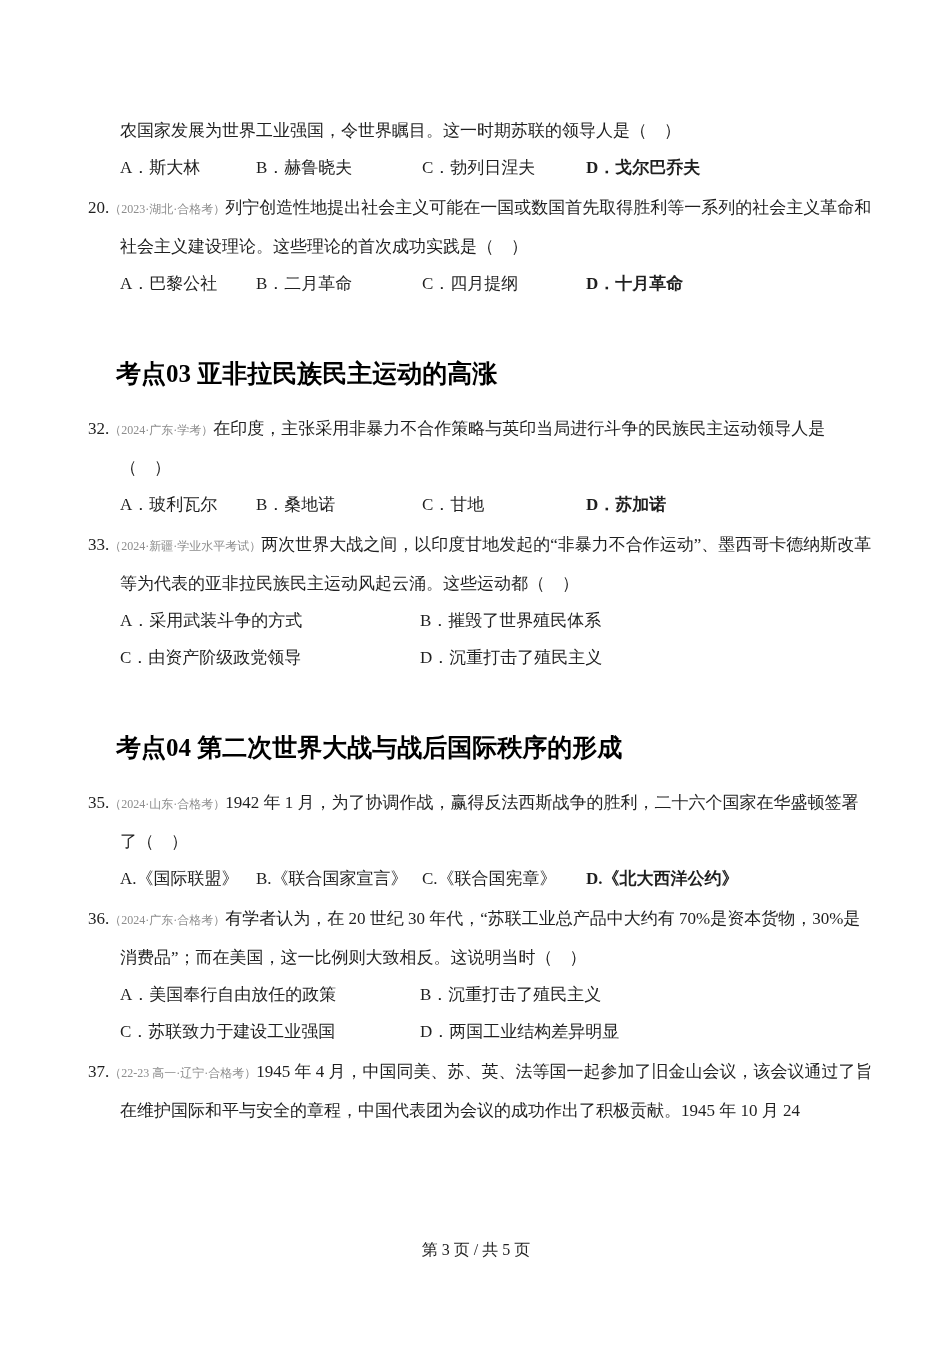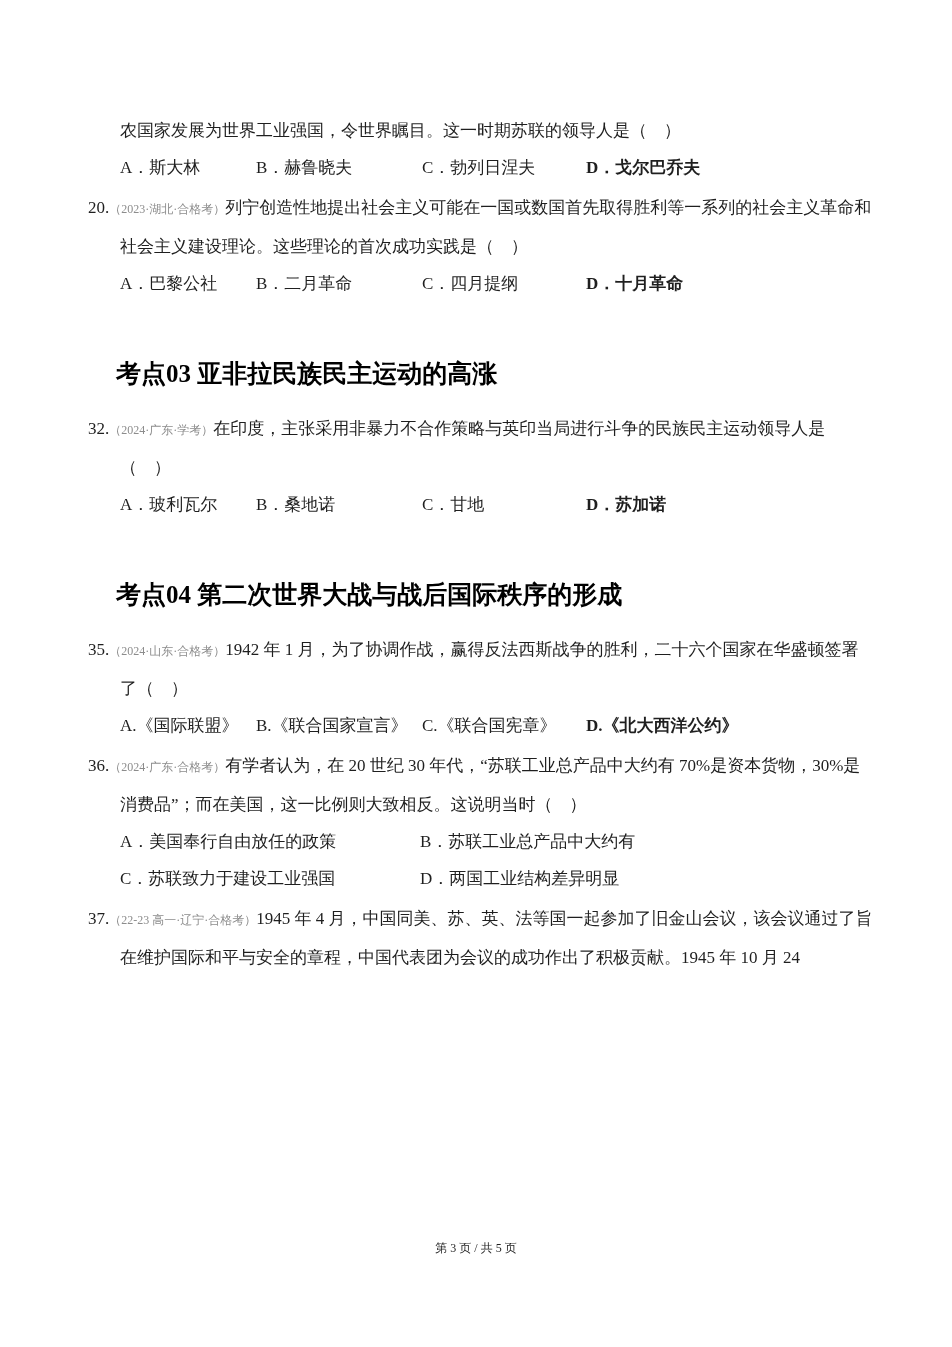--- a/index.html
+++ b/index.html
@@ -52,21 +52,21 @@
     font-size: 25px;
     color: #000000;
     margin: 52px 0 16px 28px;
     line-height: 40px;
   }
   .footer {
     position: absolute;
     top: 1240px;
     left: 0; right: 0;
     text-align: center;
-    font-size: 12px;
+    font-size: 16px;
     color: #1f1f1f;
   }
 </style>
 </head>
 <body>
 
 <div class="page">
   <div class="doc">
 
     <div class="question">
@@ -94,39 +94,48 @@
     <div class="question">
       <p class="stem"><span class="qnum">32.</span><span class="qsrc">（2024·广东·学考）</span><span>在印度，主张采用非暴力不合作策略与英印当局进行斗争的民族民主运动领导人是（　）</span></p>
       <div class="opts-row">
         <span class="o0">A．玻利瓦尔</span>
         <span class="o1">B．桑地诺</span>
         <span class="o2">C．甘地</span>
         <span class="o3">D．苏加诺</span>
       </div>
     </div>
 
+    <div class="question">
+      <p class="stem"><span class="qnum">33.</span><span class="qsrc">（2024·新疆·学业水平考试）</span><span>两次世界大战之间，以印度甘地发起的“非暴力不合作运动”、墨西哥卡德纳斯改革等为代表的亚非拉民族民主运动风起云涌。这些运动都（　）</span></p>
+      <div class="opts-grid">
+        <span>A．采用武装斗争的方式</span>
+        <span>B．摧毁了世界殖民体系</span>
+        <span>C．由资产阶级政党领导</span>
+        <span>D．沉重打击了殖民主义</span>
+      </div>
+    </div>
 
     <h2 class="section-heading">考点04 第二次世界大战与战后国际秩序的形成</h2>
 
 
     <div class="question">
       <p class="stem"><span class="qnum">35.</span><span class="qsrc">（2024·山东·合格考）</span><span>1942 年 1 月，为了协调作战，赢得反法西斯战争的胜利，二十六个国家在华盛顿签署了（　）</span></p>
       <div class="opts-row">
         <span class="o0">A.《国际联盟》</span>
         <span class="o1">B.《联合国家宣言》</span>
         <span class="o2">C.《联合国宪章》</span>
         <span class="o3">D.《北大西洋公约》</span>
       </div>
     </div>
 
     <div class="question">
       <p class="stem"><span class="qnum">36.</span><span class="qsrc">（2024·广东·合格考）</span><span>有学者认为，在 20 世纪 30 年代，“苏联工业总产品中大约有 70%是资本货物，30%是消费品”；而在美国，这一比例则大致相反。这说明当时（　）</span></p>
       <div class="opts-grid">
         <span>A．美国奉行自由放任的政策</span>
-        <span>B．苏联工业总产品中大约有</span>
+        <span>B．沉重打击了殖民主义</span>
         <span>C．苏联致力于建设工业强国</span>
         <span>D．两国工业结构差异明显</span>
       </div>
     </div>
 
     <div class="question">
       <p class="stem"><span class="qnum">37.</span><span class="qsrc">（22-23 高一·辽宁·合格考）</span><span>1945 年 4 月，中国同美、苏、英、法等国一起参加了旧金山会议，该会议通过了旨在维护国际和平与安全的章程，中国代表团为会议的成功作出了积极贡献。1945 年 10 月 24</span></p>
     </div>
 
   </div>

